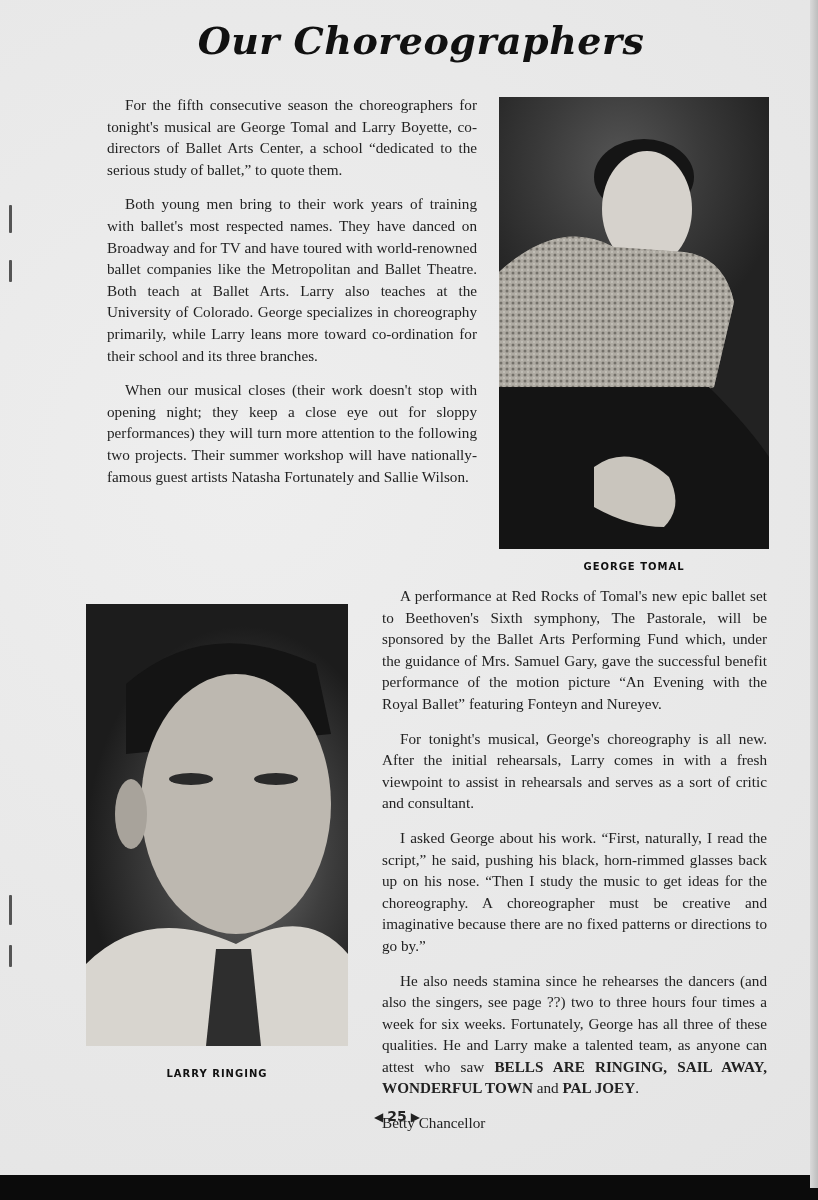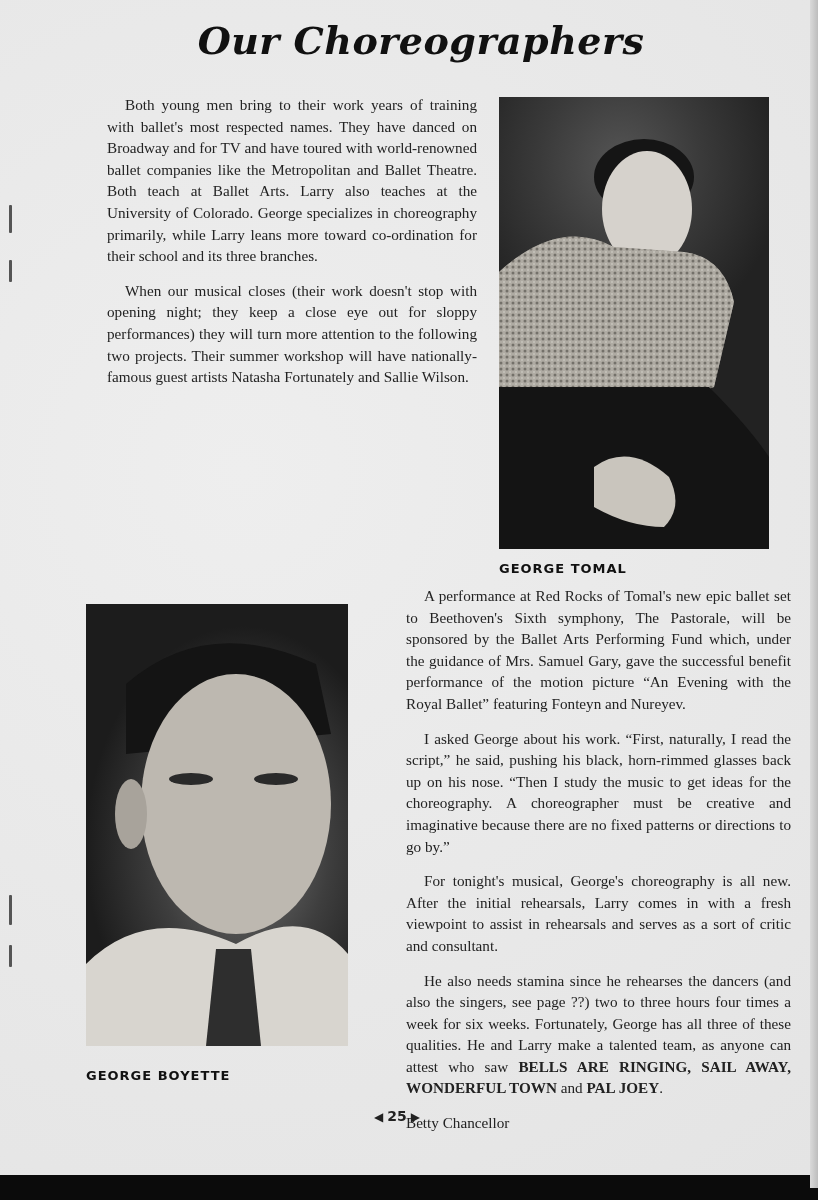--- a/index.html
+++ b/index.html
@@ -20,35 +20,35 @@
       position: absolute; left: 0; width: 818px; top: 18px; text-align: center;
       font-family: "DejaVu Serif", serif; font-style: italic; font-weight: bold;
       font-size: 38px; color: #111; letter-spacing: 0.5px; padding-left: 12px;
     }
     .col {
       position: absolute; font-family: "Liberation Serif", serif;
       font-size: 15.2px; line-height: 21.6px; color: #222; text-align: justify;
     }
     .col p { margin: 0 0 13px 0; text-indent: 18px; }
     .col-left { left: 107px; top: 94px; width: 370px; }
-    .col-right { left: 382px; top: 585px; width: 385px; margin-left: 24px; }
+    .col-right { left: 382px; top: 585px; width: 385px; }
     .byline { padding-right: 30px; text-indent: 0 !important; margin-top: 2px !important; }
     .photo {
       position: absolute; background: #2a2a2a; overflow: hidden;
     }
     .photo-george { left: 499px; top: 97px; width: 270px; height: 452px;
       background: radial-gradient(ellipse 60% 40% at 45% 15%, #555 0%, #3a3a3a 50%, #222 100%);
     }
     .photo-larry { left: 86px; top: 604px; width: 262px; height: 442px;
       background: radial-gradient(ellipse 60% 50% at 60% 55%, #777 0%, #3e3e3e 55%, #1c1c1c 100%);
     }
     .photo svg { position: absolute; left: 0; top: 0; width: 100%; height: 100%; }
     .caption {
       position: absolute; font-family: "DejaVu Sans", sans-serif; font-weight: bold;
-      font-size: 13px; letter-spacing: 1px; color: #111; text-align: left;
+      font-size: 10px; letter-spacing: 1px; color: #111; text-align: center;
     }
     .cap-george { left: 499px; top: 561px; width: 270px; }
     .cap-larry { left: 86px; top: 1068px; width: 262px; }
     .folio {
       position: absolute; left: 370px; top: 1108px; width: 120px; text-align: left;
       font-family: "DejaVu Sans", sans-serif; font-weight: bold; font-size: 14px; color: #222;
     }
     .folio .orn { font-size: 12px; display: inline-block; margin: 0 4px; }
     .binding-mark {
       position: absolute; left: 9px; width: 3px; background: #555; border-radius: 1px;
@@ -56,20 +56,21 @@
     .strong-title { font-weight: bold; }
   </style>
 </head>
 <body>
 
 <div class="page">
 
   <div class="title">Our Choreographers</div>
 
   <div class="col col-left">
+    <p>For the fifth consecutive season the choreographers for tonight's musical are George Tomal and Larry Boyette, co-directors of Ballet Arts Center, a school “dedicated to the serious study of ballet,” to quote them.</p>
     <p>Both young men bring to their work years of training with ballet's most respected names. They have danced on Broadway and for TV and have toured with world-renowned ballet companies like the Metropolitan and Ballet Theatre. Both teach at Ballet Arts. Larry also teaches at the University of Colorado. George specializes in choreography primarily, while Larry leans more toward co-ordination for their school and its three branches.</p>
     <p>When our musical closes (their work doesn't stop with opening night; they keep a close eye out for sloppy performances) they will turn more attention to the following two projects. Their summer workshop will have nationally-famous guest artists Natasha Fortunately and Sallie Wilson.</p>
   </div>
 
   <div class="photo photo-george" aria-label="Portrait photo of George Tomal">
     <svg viewBox="0 0 270 452" preserveAspectRatio="none">
       <ellipse cx="145" cy="80" rx="50" ry="38" fill="#151515"></ellipse>
       <ellipse cx="148" cy="112" rx="45" ry="58" fill="#d6d2cc"></ellipse>
       <path d="M0 175 Q60 120 115 150 L185 155 Q225 160 235 205 L215 290 Q190 300 150 300 L0 290 Z" fill="#9b978f"></path>
       <path d="M0 175 Q60 120 115 150 L185 155 Q225 160 235 205 L215 290 Q190 300 150 300 L0 290 Z" fill="url(#knit)" opacity="0.6"></path>
@@ -90,26 +91,26 @@
     <svg viewBox="0 0 262 442" preserveAspectRatio="none">
       <path d="M40 80 Q120 10 230 60 L245 130 L40 150 Z" fill="#141414"></path>
       <ellipse cx="150" cy="200" rx="95" ry="130" fill="#bdb8b0"></ellipse>
       <ellipse cx="105" cy="175" rx="22" ry="6" fill="#2a2a2a"></ellipse>
       <ellipse cx="190" cy="175" rx="22" ry="6" fill="#2a2a2a"></ellipse>
       <ellipse cx="45" cy="210" rx="16" ry="35" fill="#a8a39b"></ellipse>
       <path d="M0 360 Q60 300 150 340 Q220 300 262 350 L262 442 L0 442 Z" fill="#d8d5cf"></path>
       <path d="M130 345 L165 345 L175 442 L120 442 Z" fill="#2e2e2e"></path>
     </svg>
   </div>
-  <div class="caption cap-larry">GEORGE BOYETTE</div>
+  <div class="caption cap-larry">LARRY RINGING</div>
 
   <div class="col col-right">
     <p>A performance at Red Rocks of Tomal's new epic ballet set to Beethoven's Sixth symphony, The Pastorale, will be sponsored by the Ballet Arts Performing Fund which, under the guidance of Mrs. Samuel Gary, gave the successful benefit performance of the motion picture “An Evening with the Royal Ballet” featuring Fonteyn and Nureyev.</p>
+    <p>For tonight's musical, George's choreography is all new. After the initial rehearsals, Larry comes in with a fresh viewpoint to assist in rehearsals and serves as a sort of critic and consultant.</p>
     <p>I asked George about his work. “First, naturally, I read the script,” he said, pushing his black, horn-rimmed glasses back up on his nose. “Then I study the music to get ideas for the choreography. A choreographer must be creative and imaginative because there are no fixed patterns or directions to go by.”</p>
-    <p>For tonight's musical, George's choreography is all new. After the initial rehearsals, Larry comes in with a fresh viewpoint to assist in rehearsals and serves as a sort of critic and consultant.</p>
     <p><span>He also needs stamina since he rehearses the dancers (and also the singers, see page ??) two to three hours four times a week for six weeks. Fortunately, George has all three of these qualities. He and Larry make a talented team, as anyone can attest who saw </span><span class="strong-title">BELLS ARE RINGING, SAIL AWAY, WONDERFUL TOWN</span><span> and </span><span class="strong-title">PAL JOEY</span><span>.</span></p>
     <p class="byline">Betty Chancellor</p>
   </div>
 
   <div class="folio">
     <span class="orn">◀</span><span>25</span><span class="orn">▶</span>
   </div>
 
   <div class="binding-mark" style="top:205px;height:28px;"></div>
   <div class="binding-mark" style="top:260px;height:22px;"></div>

